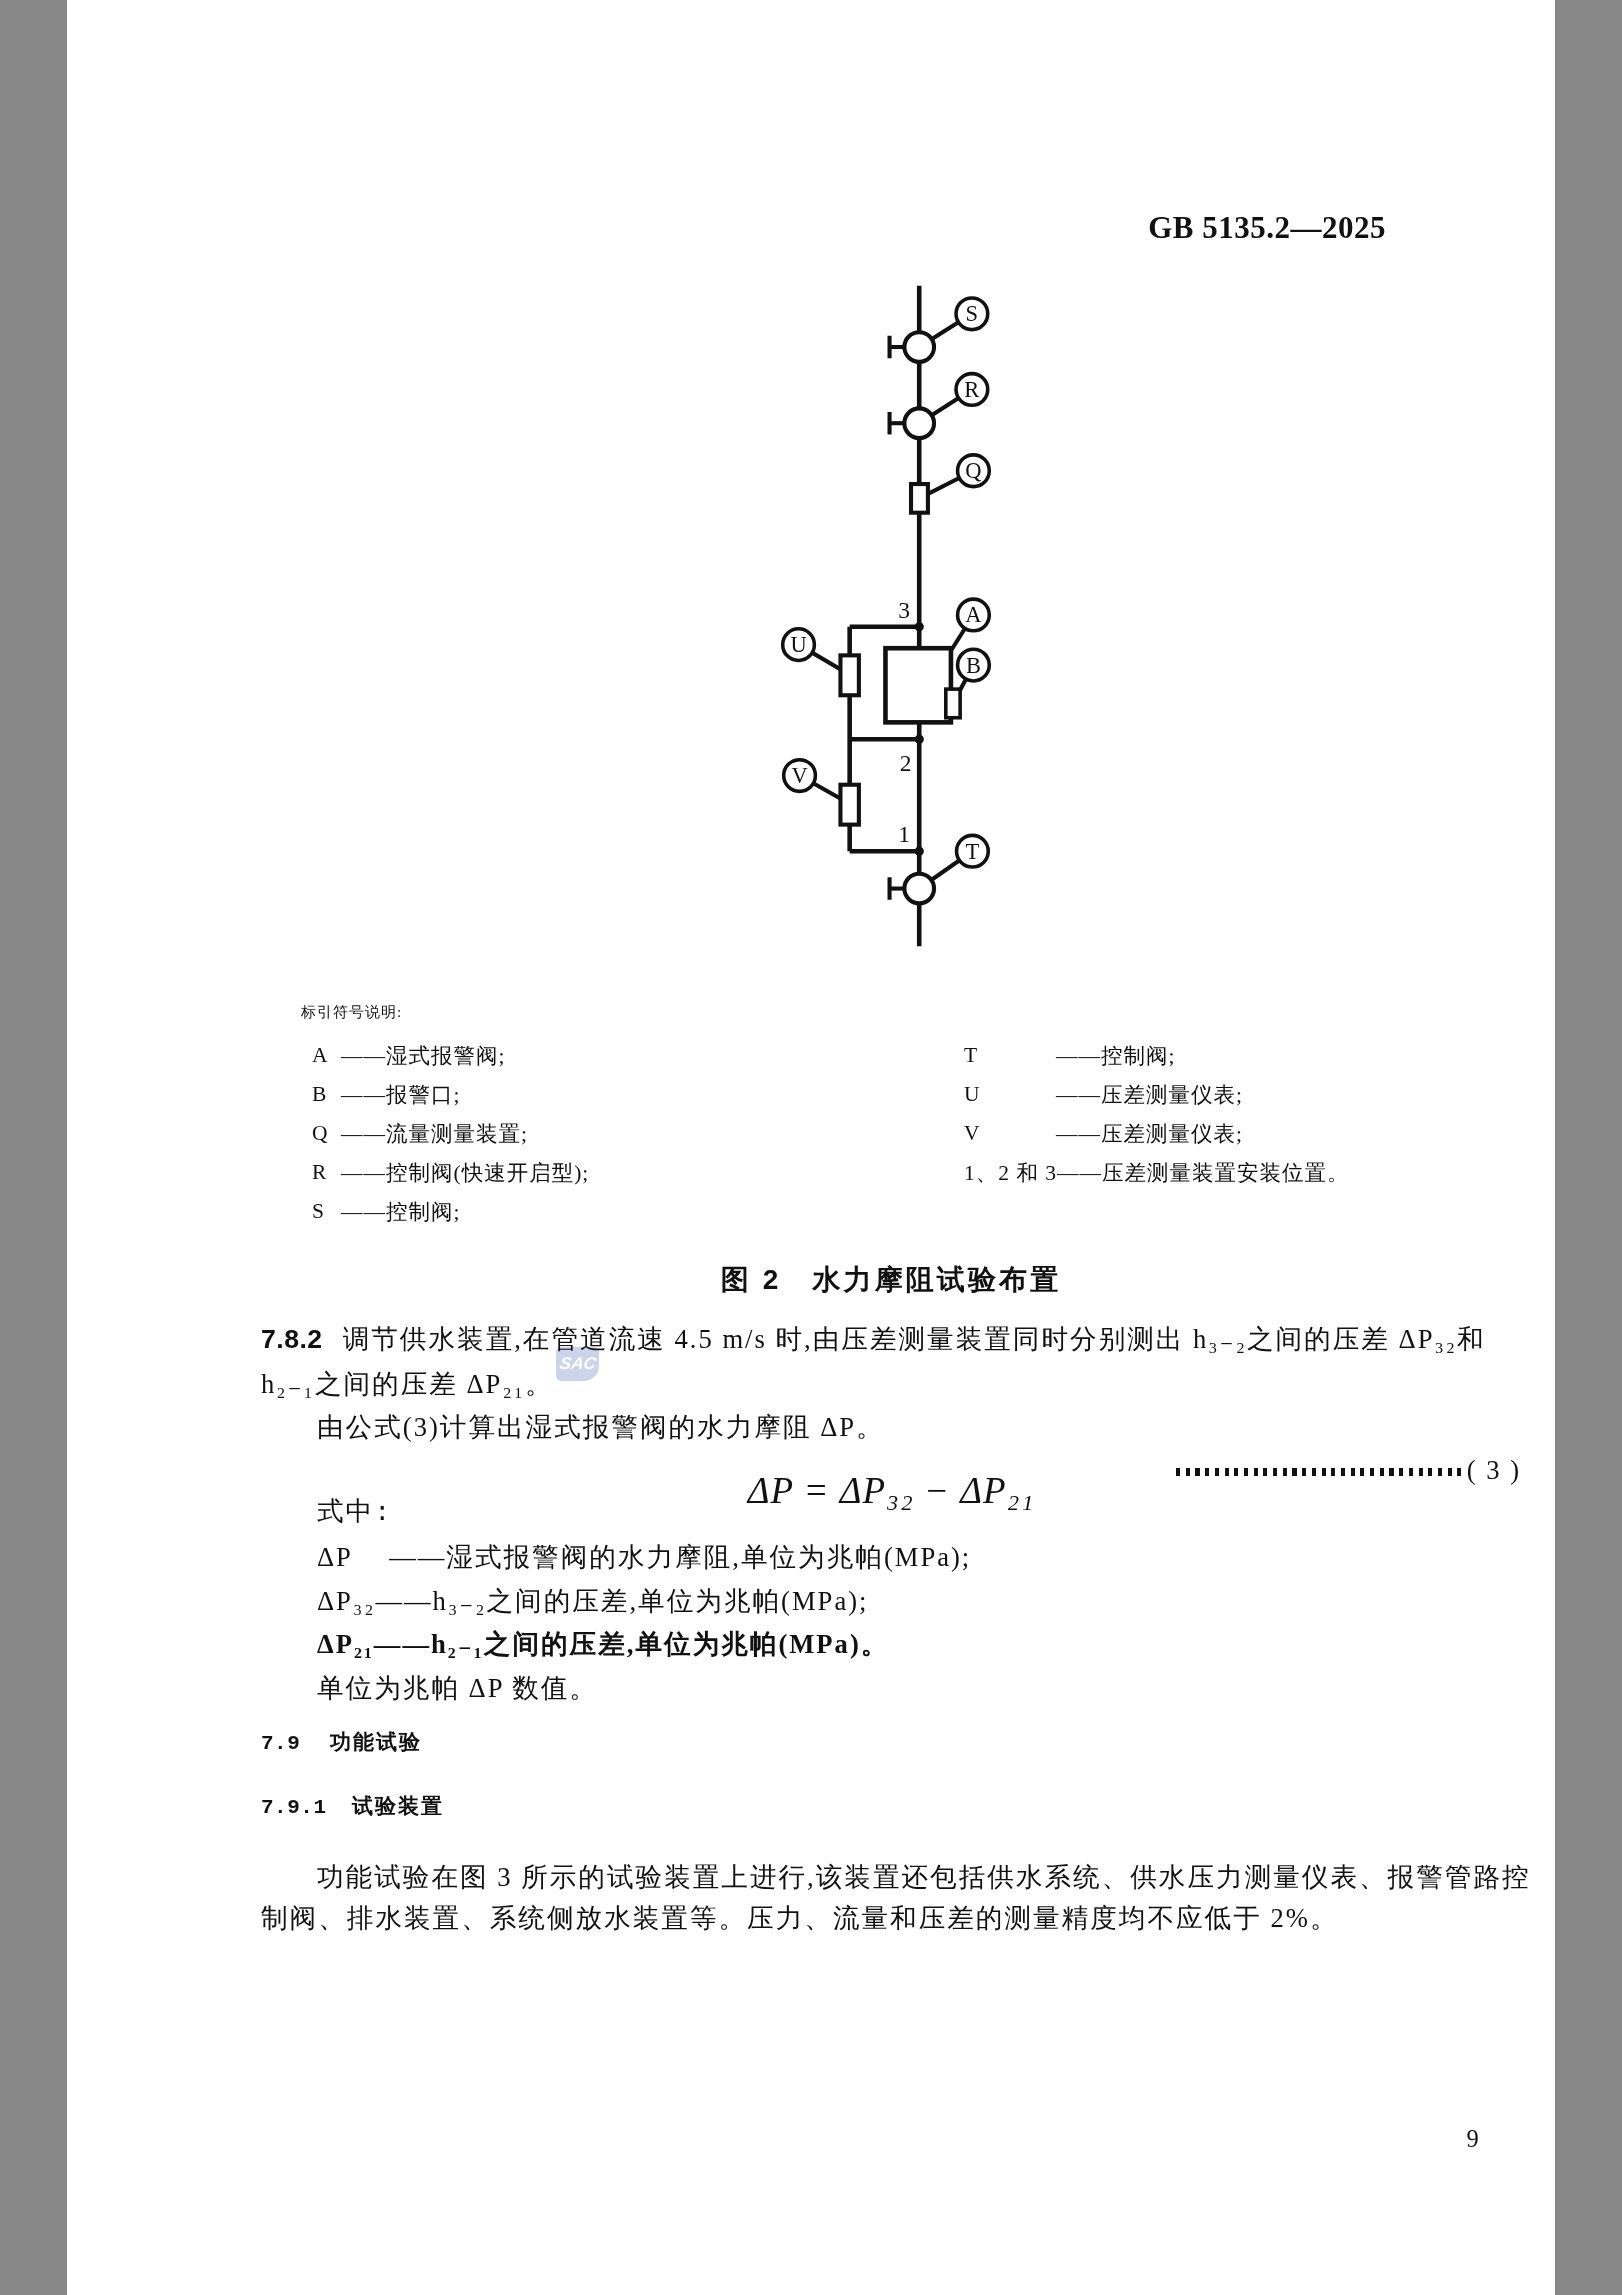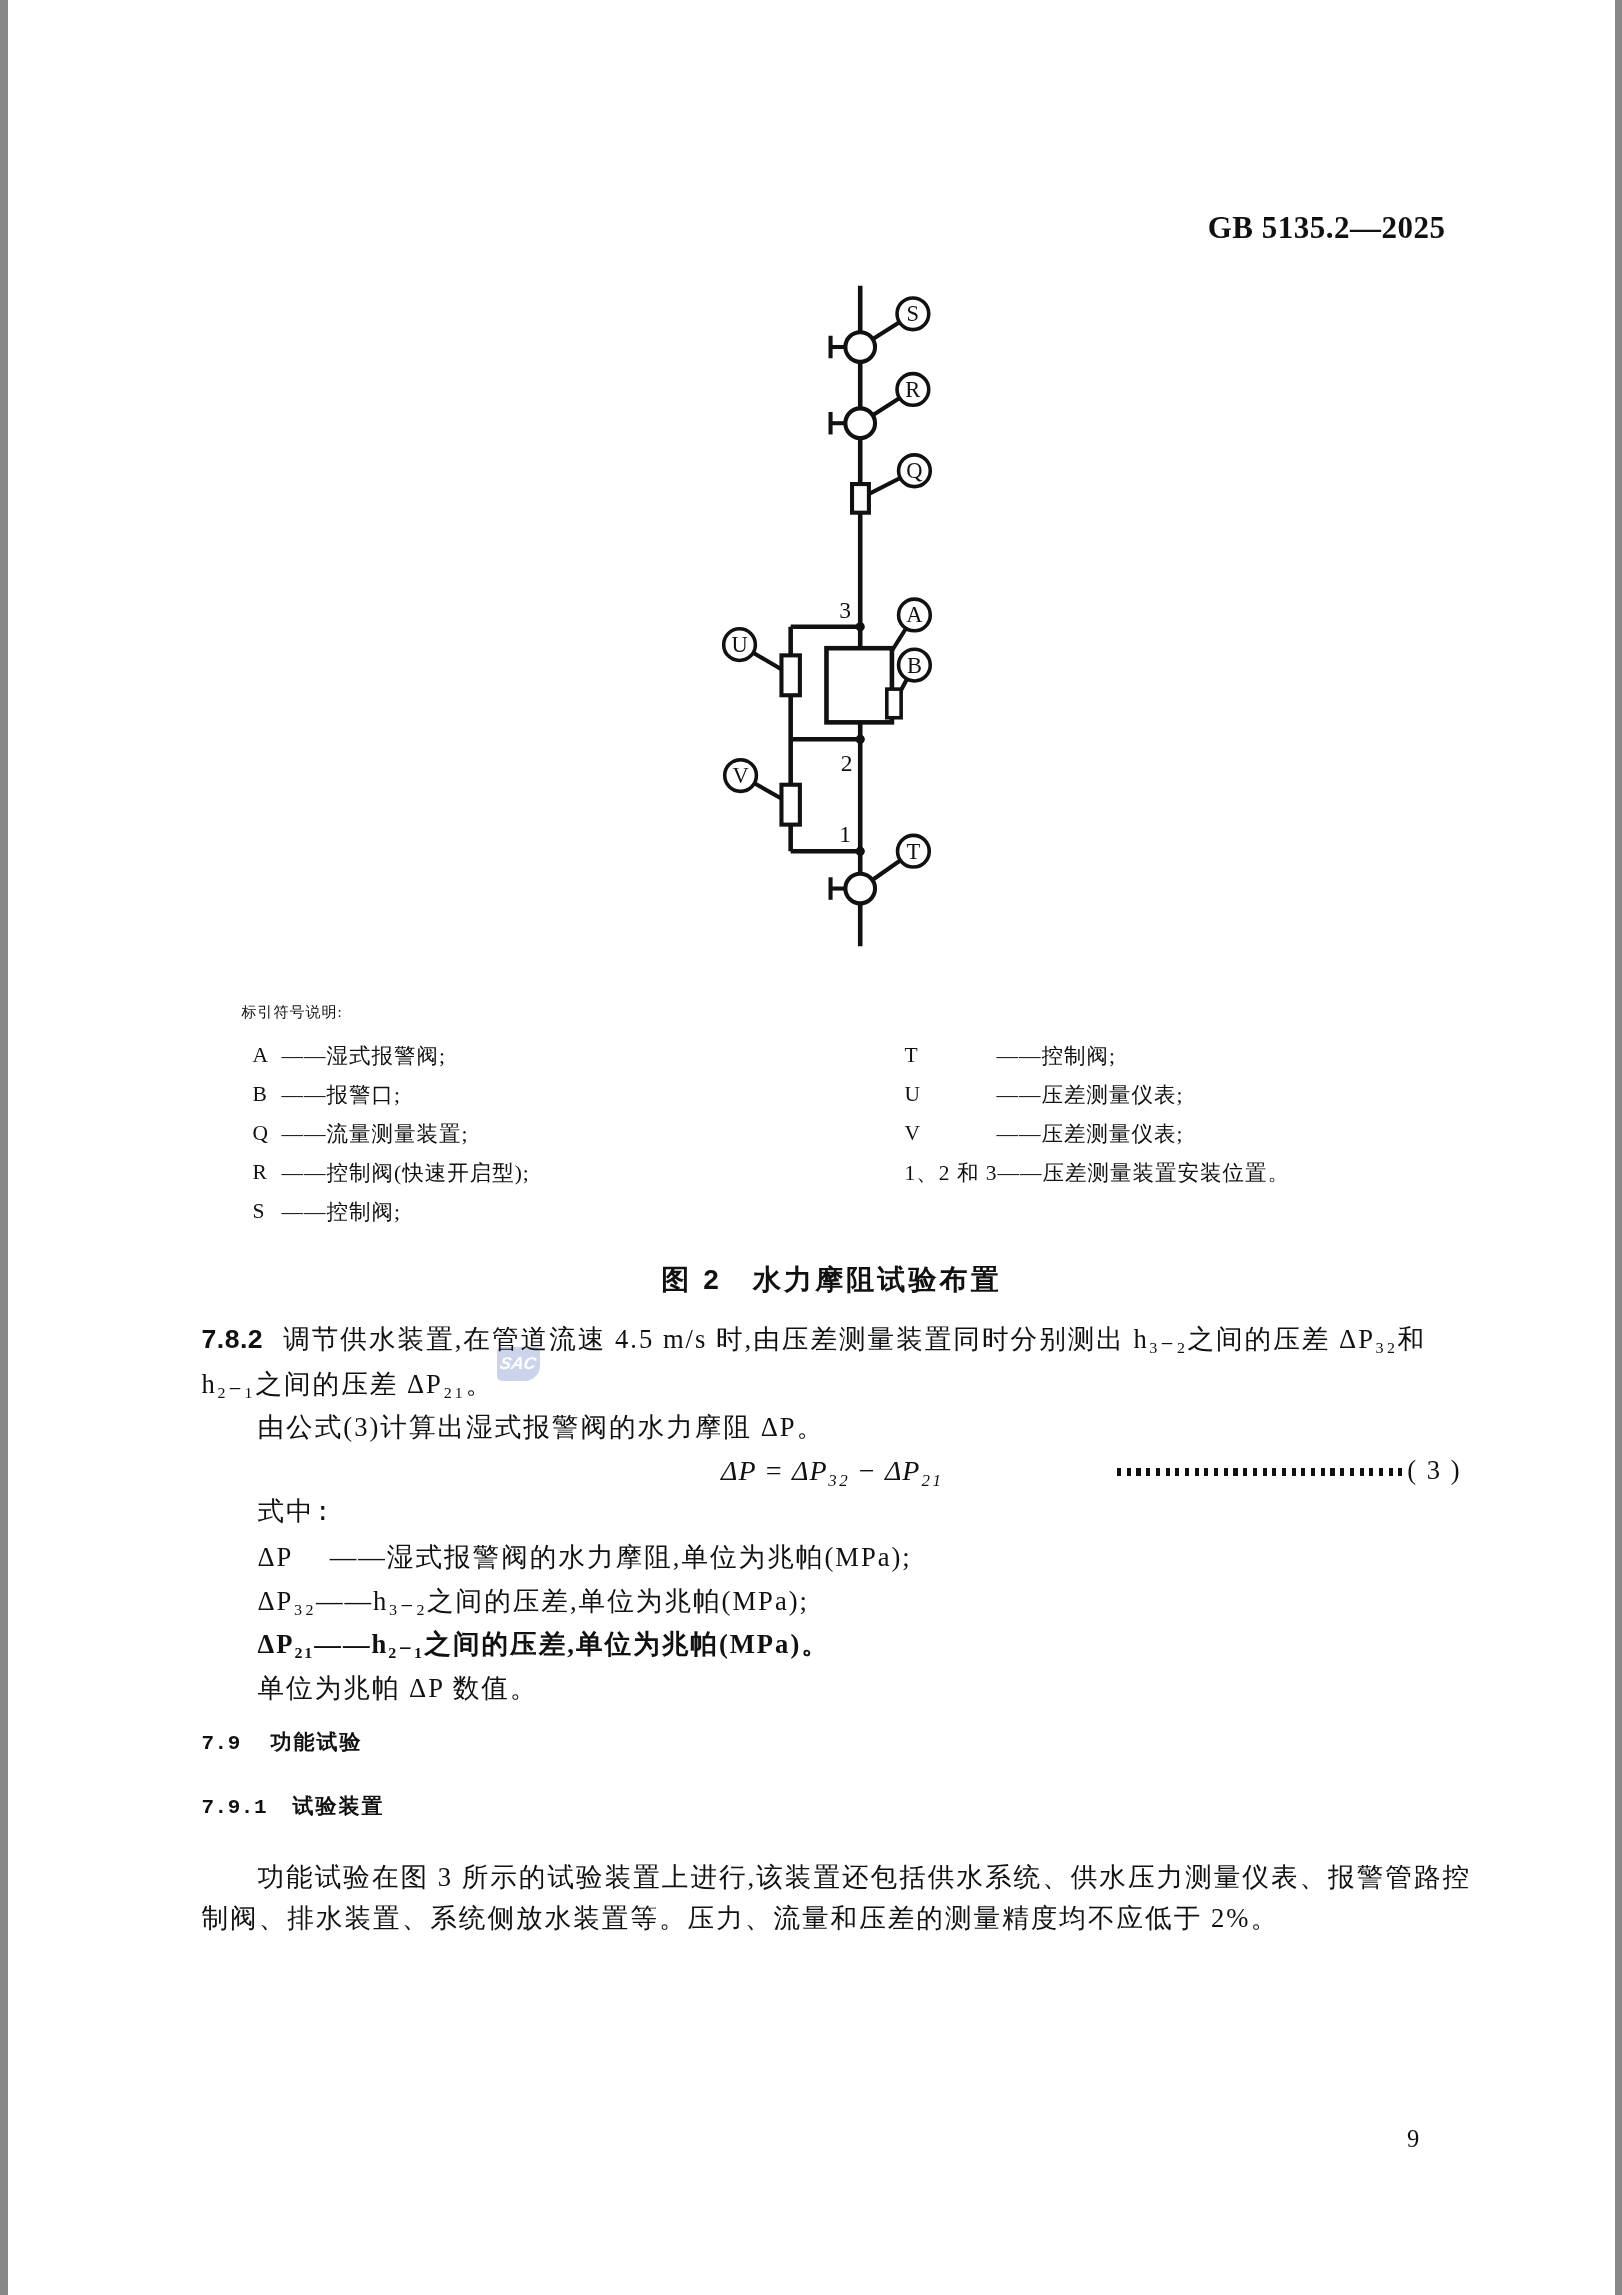--- a/index.html
+++ b/index.html
@@ -1,17 +1,17 @@
 <!DOCTYPE html>
 <html style="font-size:8.2px"><head>
 <meta charset="utf-8">
 <style>
   html,body { margin:0; padding:0; background:#888; }
   .page {
-    position:relative; width:1607px; height:2295px; background:#ffffff;
+    position:relative; width:1488px; height:2295px; background:#ffffff;
     font-family:"Liberation Serif","DejaVu Serif",serif; color:#111;
     margin:0 auto; overflow:hidden;
   }
   .abs { position:absolute; white-space:nowrap; }
 
   
   .header-code { top:210px; right:169px; font-size:31px; font-weight:700; letter-spacing:0.5px; }
 
   
   .watermark {
@@ -51,22 +51,22 @@
   .bodyline { left:194px; font-size:26.6px; letter-spacing:2px; line-height:33px; }
   .indent { padding-left:56px; }
   .secnum {
     font-family:"Liberation Sans","DejaVu Sans",sans-serif; font-weight:700;
     letter-spacing:0.5px; margin-right:20px;
   }
 
   
   .formula-row { left:194px; top:1451px; width:1260px; height:39px; }
   .formula {
-    position:absolute; left:50%; transform:translateX(-50%); top:4px;
-    font-style:italic; font-size:28px; letter-spacing:1px; white-space:nowrap;
+    position:absolute; left:50%; transform:translateX(-50%); top:18px;
+    font-style:italic; font-size:37px; letter-spacing:1px; white-space:nowrap;
   }
   .leader {
     position:absolute; right:59px; top:17.4px; width:286px; height:7.2px;
     background:repeating-linear-gradient(90deg,#111 0 4.1px,transparent 4.1px 9.7px);
   }
   .formula-no { position:absolute; right:0; top:4.1px; font-size:26.6px; letter-spacing:2px; }
 
   
   .heading {
     left:194px; font-family:Liberation Mono, monospace;

